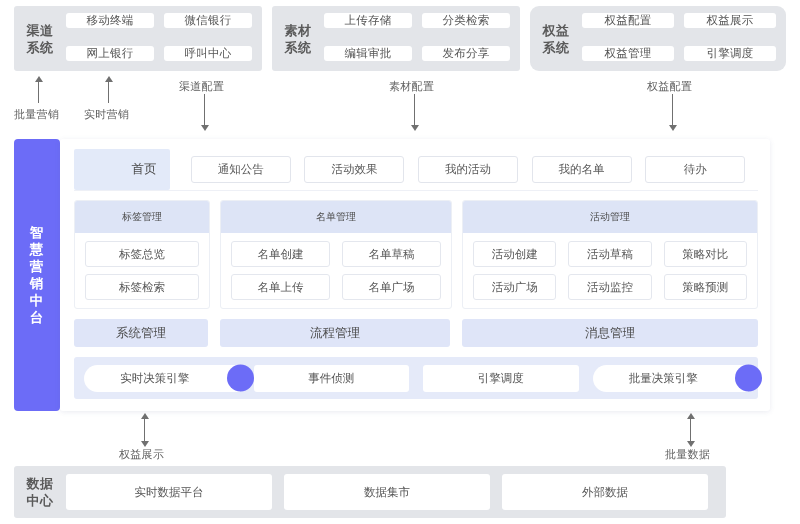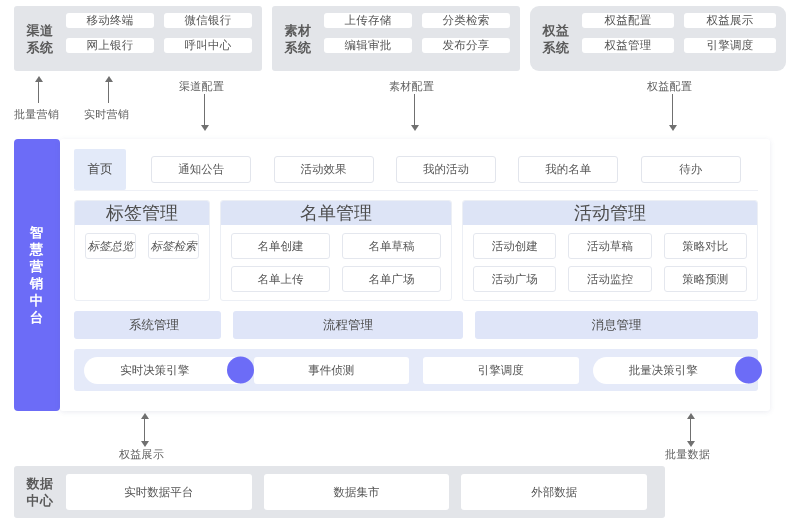--- a/index.html
+++ b/index.html
@@ -39,21 +39,21 @@
     line-height: 17px;
     color: #5a5a5a;
     font-weight: 600;
     letter-spacing: .5px;
   }
   .top-group-grid {
     flex: 1;
     display: grid;
     grid-template-columns: 1fr 1fr;
     grid-template-rows: 1fr 1fr;
-    gap: 10px 10px;
+    gap: 18px 10px;
     padding: 7px 10px 20px 0;
     height: 100%;
     box-sizing: border-box;
   }
   .chip {
     background: #ffffff;
     border-radius: 3px;
     display: flex;
     align-items: center;
     justify-content: center;
@@ -135,20 +135,21 @@
     width: 52px;
     height: 41px;
     background: #e3eaf9;
     display: flex;
     align-items: center;
     justify-content: center;
     font-size: 12.5px;
     color: #4a4a4a;
     border-radius: 2px;
     flex: 0 0 52px;
+    padding-left: 44px;
   }
   .tab-list {
     flex: 1;
     display: flex;
     justify-content: space-around;
     align-items: center;
     padding: 0 6px 0 14px;
   }
   .tab-chip {
     width: 98px;
@@ -170,25 +171,25 @@
     margin-bottom: 10px;
   }
   .module {
     border: 1px solid #eceff5;
     border-radius: 3px;
     overflow: hidden;
     background: #fff;
   }
   .module-head {
     background: #dde4f6;
-    height: 24px;
-    display: flex;
-    align-items: center;
-    justify-content: center;
-    font-size: 18px;
+    height: 32px;
+    display: flex;
+    align-items: center;
+    justify-content: center;
+    font-size: 10px;
     color: #4d4d4d;
   }
   .module-body {
     padding: 8px 10px;
     display: grid;
     gap: 7px 12px;
   }
   .mod-tag {
     height: 24px;
     border: 1px solid #e4e7ee;
@@ -196,41 +197,41 @@
     display: flex;
     align-items: center;
     justify-content: center;
     font-size: 11.5px;
     color: #585858;
     background: #fff;
   }
   .m-label { flex: 0 0 134px; }
   .m-list  { flex: 0 0 230px; }
   .m-act   { flex: 1; }
-  .m-label .module-body { grid-template-columns: 1fr 1fr; font-style: italic; }
+  .m-label .module-body { grid-template-columns: 1fr; }
   .m-list  .module-body { grid-template-columns: 1fr 1fr; }
   .m-act   .module-body { grid-template-columns: 1fr 1fr 1fr; }
 
   
   .band-row {
     display: flex;
     gap: 12px;
     margin-bottom: 10px;
   }
   .band {
     background: #dfe5f8;
     height: 28px;
     border-radius: 3px;
     display: flex;
     align-items: center;
     justify-content: center;
     font-size: 12.5px;
     color: #4d4d4d;
   }
-  .band-sys { flex: 0 0 134px; padding-left: 13px; }
+  .band-sys { flex: 0 0 134px; }
   .band-flow { flex: 0 0 230px; }
   .band-msg { flex: 1; }
 
   
   .engine-row {
     background: #e5eaf9;
     border-radius: 3px;
     height: 42px;
     display: flex;
     align-items: center;
@@ -261,21 +262,21 @@
     background: #6c6cf7;
   }
   .engine-label { position: relative; z-index: 1; padding-right: 14px; }
   .engine.rect .engine-label { padding-right: 0; }
 
   
   .bottom-group {
     position: absolute;
     left: 14px;
     top: 466px;
-    width: 651px;
+    width: 712px;
     height: 52px;
     background: #e3e5e9;
     border-radius: 3px;
     display: flex;
     align-items: center;
   }
   .bottom-label {
     flex: 0 0 52px;
     text-align: center;
     font-size: 13px;

